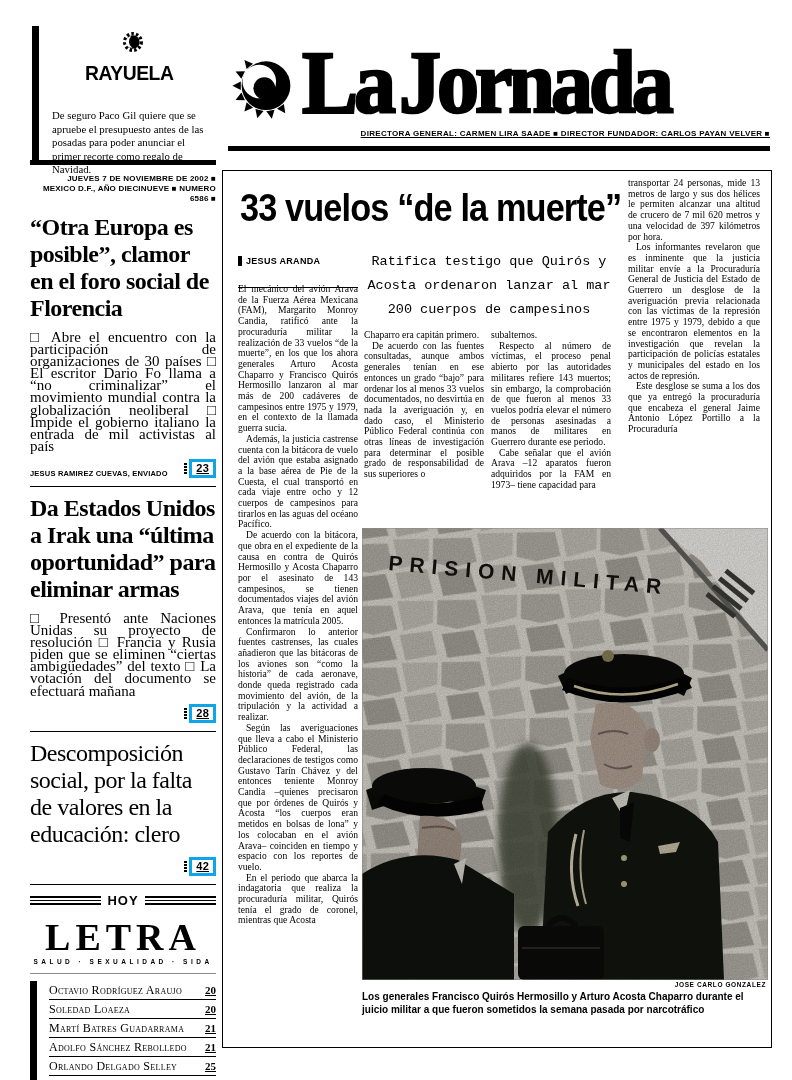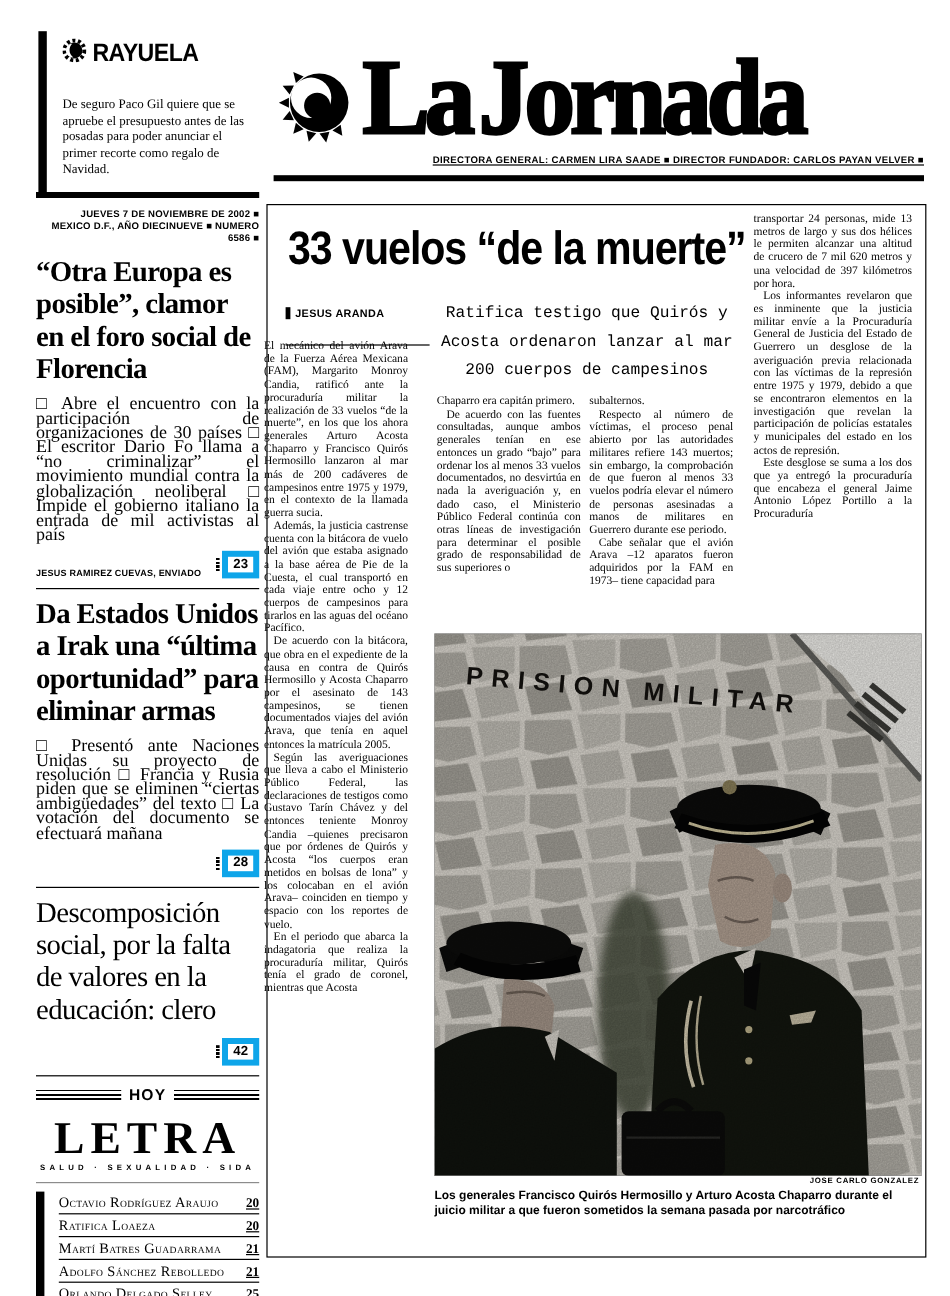--- a/index.html
+++ b/index.html
@@ -10,37 +10,37 @@
   
   .mast-title{font-family:"Liberation Serif",serif;font-weight:bold;font-size:84px;
 
               letter-spacing:-4px;word-spacing:-10px;-webkit-text-stroke:2.5px #000;
               transform:scaleY(1.06);transform-origin:left top;white-space:nowrap;}
   .credits{font-family:"Liberation Sans",sans-serif;font-weight:bold;font-size:8px;
            letter-spacing:.3px;text-decoration:underline;}
   .rule{background:#000;}
 
   
-  .ray-head{display:flex;align-items:center;gap:5px;}
+  .ray-head{display:flex;align-items:center;gap:5px;flex-direction:column;}
   .ray-title{font-family:"Liberation Sans",sans-serif;font-weight:900;font-size:21px;
              letter-spacing:-.5px;transform:scaleX(.92);transform-origin:left;}
   .ray-body{margin-top:24px;font-size:10.8px;line-height:13.6px;}
 
   
   .leftcol{position:absolute;left:30px;top:170px;width:186px;}
   .dateline{text-align:right;font:bold 8px/10px "Liberation Sans",sans-serif;
             letter-spacing:.2px;margin:4px 0 10px;}
   .lhead{font:bold 24px/27px "Liberation Serif",serif;letter-spacing:-.5px;margin:0 0 9px;}
   .lhead.light{font-weight:400;}
   .deck{font-size:15px;line-height:12.1px;text-align:justify;margin:0 0 7px;}
   .bylrow{display:flex;justify-content:space-between;align-items:flex-end;
           font:bold 7.5px "Liberation Sans",sans-serif;letter-spacing:.2px;}
   .pageref{display:inline-flex;align-items:center;gap:2px;margin-left:auto;}
   .refbars{width:3px;height:11px;background:repeating-linear-gradient(#000 0 2px,#fff 2px 3px);}
-  .refbox{border:5px solid #0ea5e9;font:bold 11px/13px "Liberation Sans",sans-serif;padding:0 4px;}
+  .refbox{border:3px solid #0ea5e9;font:bold 11px/13px "Liberation Sans",sans-serif;padding:0 4px;text-decoration:underline;}
   .sep{border-top:1px solid #000;margin:8px 0;}
   .thinsep{border-top:1px solid #8c8c8c;margin:6px 0 7px;}
   .hoy{display:flex;align-items:center;gap:6px;margin:2px 0 10px;}
   .hoy .lines{flex:1;height:9px;background:repeating-linear-gradient(#000 0 1.5px,transparent 1.5px 3.5px);}
   .hoy .label{font:900 13px "Liberation Sans",sans-serif;letter-spacing:1px;}
   .letra{text-align:center;margin:2px 0 8px;}
   .letra .t{font:bold 38px/38px "Liberation Serif",serif;letter-spacing:5px;}
   .letra .s{font:bold 6.5px "Liberation Sans",sans-serif;letter-spacing:3.5px;margin-top:2px;}
   .colmnlist{border-left:7px solid #000;padding-left:12px;}
   .crow{display:flex;justify-content:space-between;align-items:baseline;
@@ -158,21 +158,21 @@
       <div class="s">SALUD · SEXUALIDAD · SIDA</div>
     </div>
     <div class="thinsep"></div>
 
     <div class="colmnlist">
       <div class="crow">
         <span class="cname">Octavio Rodríguez Araujo</span>
         <span class="cpage">20</span>
       </div>
       <div class="crow">
-        <span class="cname">Ratifica Loaeza</span>
+        <span class="cname">Soledad Loaeza</span>
         <span class="cpage">20</span>
       </div>
       <div class="crow">
         <span class="cname">Martí Batres Guadarrama</span>
         <span class="cpage">21</span>
       </div>
       <div class="crow">
         <span class="cname">Adolfo Sánchez Rebolledo</span>
         <span class="cpage">21</span>
       </div>
@@ -200,24 +200,25 @@
   </div>
 
   <div class="abs mhead" style="left:240px;top:186px;">33 vuelos “de la muerte”</div>
 
   <div class="abs mbyline" style="left:238px;top:256px;width:120px;">
     <span class="bar">JESUS ARANDA</span>
   </div>
 
   <div class="abs subhead" style="left:360px;top:250px;width:258px;">Ratifica testigo que Quirós y Acosta ordenaron lanzar al mar 200 cuerpos de campesinos</div>
 
-  <div class="abs col" style="left:220px;top:284px;width:120px;height:756px;overflow:hidden;font-family:Liberation Serif, serif;">
+  <div class="abs col" style="left:238px;top:284px;width:120px;height:756px;overflow:hidden;font-family:Liberation Serif, serif;">
     <p>El mecánico del avión Arava de la Fuerza Aérea Mexicana (FAM), Margarito Monroy Candia, ratificó ante la procuraduría militar la realización de 33 vuelos “de la muerte”, en los que los ahora generales Arturo Acosta Chaparro y Francisco Quirós Hermosillo lanzaron al mar más de 200 cadáveres de campesinos entre 1975 y 1979, en el contexto de la llamada guerra sucia.</p>
     <p class="ind">Además, la justicia castrense cuenta con la bitácora de vuelo del avión que estaba asignado a la base aérea de Pie de la Cuesta, el cual transportó en cada viaje entre ocho y 12 cuerpos de campesinos para tirarlos en las aguas del océano Pacífico.</p>
     <p class="ind">De acuerdo con la bitácora, que obra en el expediente de la causa en contra de Quirós Hermosillo y Acosta Chaparro por el asesinato de 143 campesinos, se tienen documentados viajes del avión Arava, que tenía en aquel entonces la matrícula 2005.</p>
+    <p class="ind">Confirmaron lo anterior fuentes castrenses, las cuales añadieron que las bitácoras de los aviones son “como la historia” de cada aeronave, donde queda registrado cada movimiento del avión, de la tripulación y la actividad a realizar.</p>
     <p class="ind">Según las averiguaciones que lleva a cabo el Ministerio Público Federal, las declaraciones de testigos como Gustavo Tarín Chávez y del entonces teniente Monroy Candia –quienes precisaron que por órdenes de Quirós y Acosta “los cuerpos eran metidos en bolsas de lona” y los colocaban en el avión Arava– coinciden en tiempo y espacio con los reportes de vuelo.</p>
     <p class="ind">En el periodo que abarca la indagatoria que realiza la procuraduría militar, Quirós tenía el grado de coronel, mientras que Acosta</p>
   </div>
 
   <div class="abs col" style="left:364px;top:330px;width:120px;height:194px;overflow:hidden;">
     <p>Chaparro era capitán primero.</p>
     <p class="ind">De acuerdo con las fuentes consultadas, aunque ambos generales tenían en ese entonces un grado “bajo” para ordenar los al menos 33 vuelos documentados, no desvirtúa en nada la averiguación y, en dado caso, el Ministerio Público Federal continúa con otras líneas de investigación para determinar el posible grado de responsabilidad de sus superiores o</p>
   </div>
 
   <div class="abs col" style="left:491px;top:330px;width:120px;height:194px;overflow:hidden;">

